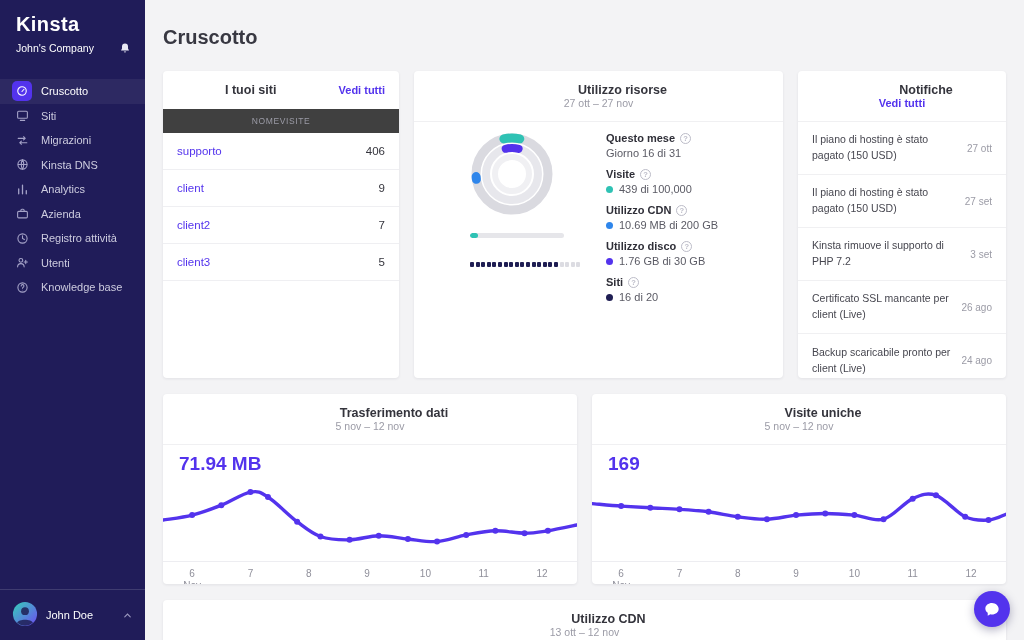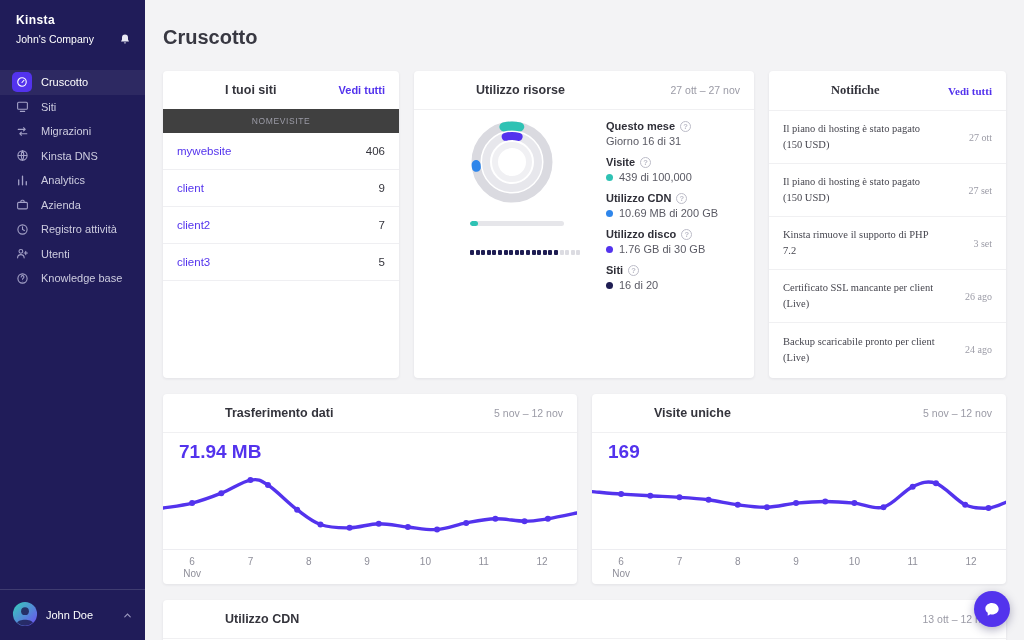--- a/index.html
+++ b/index.html
@@ -1,47 +1,47 @@
 <!DOCTYPE html>
 <html><head>
 <meta charset="utf-8">
 <style>
   * { margin:0; padding:0; box-sizing:border-box; }
   html,body { width:1024px; height:640px; }
   body { font-family:"Liberation Sans", sans-serif; background:#f3f3f5; overflow:hidden; position:relative; }
 
   
   .sidebar { position:absolute; left:0; top:0; width:145px; height:640px; background:#201c59; color:#cdccdf; display:flex; flex-direction:column; }
-  .logo { padding:13px 16px 3px; color:#fff; font-weight:800; font-size:12px; letter-spacing:.4px; }
+  .logo { padding:13px 16px 3px; color:#fff; font-weight:800; font-size:20px; letter-spacing:.4px; }
   .company-row { display:flex; justify-content:space-between; padding:3px 14px 10px 16px; font-size:10.5px; color:#fff; cursor:pointer; }
   .bell { color:#e8e8f4; display:flex; }
   .nav { margin-top:14px; }
   .nav-item { display:flex; align-items:center; gap:9px; padding:0 12px; height:24.5px; font-size:11px; cursor:pointer; color:#cdccdf; white-space:nowrap; }
   .nav-ico { width:20px; height:20px; min-width:20px; display:flex; align-items:center; justify-content:center; color:#a5a3c8; }
   .nav-item.active { background:rgba(255,255,255,.06); color:#fff; }
   .nav-item.active .nav-ico { background:#5333ed; border-radius:5px; color:#fff; }
   .user-row { position:absolute; bottom:0; left:0; width:100%; display:flex; align-items:center; gap:8px; padding:11px 12px; border-top:1px solid rgba(255,255,255,.14); font-size:11px; color:#fff; cursor:pointer; }
   .chev { margin-left:auto; color:#9a98bf; display:flex; }
 
   
   .main { position:absolute; left:145px; top:0; right:0; bottom:0; padding:20px 18px; overflow:hidden; }
   .page-title { font-size:20px; font-weight:bold; color:#383842; margin:6px 0 22px; }
 
   .card { background:#fff; border-radius:4px; box-shadow:0 1px 3px rgba(24,24,48,.08); overflow:hidden; }
   .card-hd { display:flex; align-items:center; justify-content:space-between; padding:12px 14px; }
-  .card-hd.bordered { border-bottom:1px solid #f0f0f2; }
+  .card-hd.bordered { border-bottom:1px solid #f0f0f2;flex-direction:column; }
   .card-title { font-size:12.5px; font-weight:bold; color:#34343c;margin-left:48px; }
   .card-link { font-size:11px; font-weight:bold; color:#5333ed; cursor:pointer; }
   .card-range { font-size:10.5px; color:#9b9ba6; white-space:nowrap; }
 
   .row1 { display:flex; gap:15px; }
   .row1 .card { height:307px; }
   .card-sites { width:236px; }
   .card-res { flex:1; }
-  .card-notif { width:237px;font-family:Liberation Serif, serif; }
+  .card-notif { width:208px; }
 
   
   .sites-strip { display:flex; justify-content:center; background:#404040; padding:7px 14px; font-size:8.5px; letter-spacing:.6px; color:#9b9ba6; }
   .site-row { display:flex; justify-content:space-between; align-items:center; padding:12px 14px; border-bottom:1px solid #efeff2; }
   .site-name { color:#5333ed; font-size:11.5px; cursor:pointer; }
   .site-visits { color:#34343c; font-size:11.5px; }
 
   
   .res-body { display:flex; padding:8px 14px 0 56px; }
   .res-left { width:124px; }
@@ -210,21 +210,21 @@
     <div class="card card-sites">
       <div class="card-hd">
         <span class="card-title">I tuoi siti</span>
         <span class="card-link">Vedi tutti</span>
       </div>
       <div class="sites-strip">
         <span>NOME</span>
         <span>VISITE</span>
       </div>
       <div class="site-row">
-        <span class="site-name">mywebsite</span>
+        <span class="site-name">supporto</span>
         <span class="site-visits">406</span>
       </div>
       <div class="site-row">
         <span class="site-name">client</span>
         <span class="site-visits">9</span>
       </div>
       <div class="site-row">
         <span class="site-name">client2</span>
         <span class="site-visits">7</span>
       </div>

